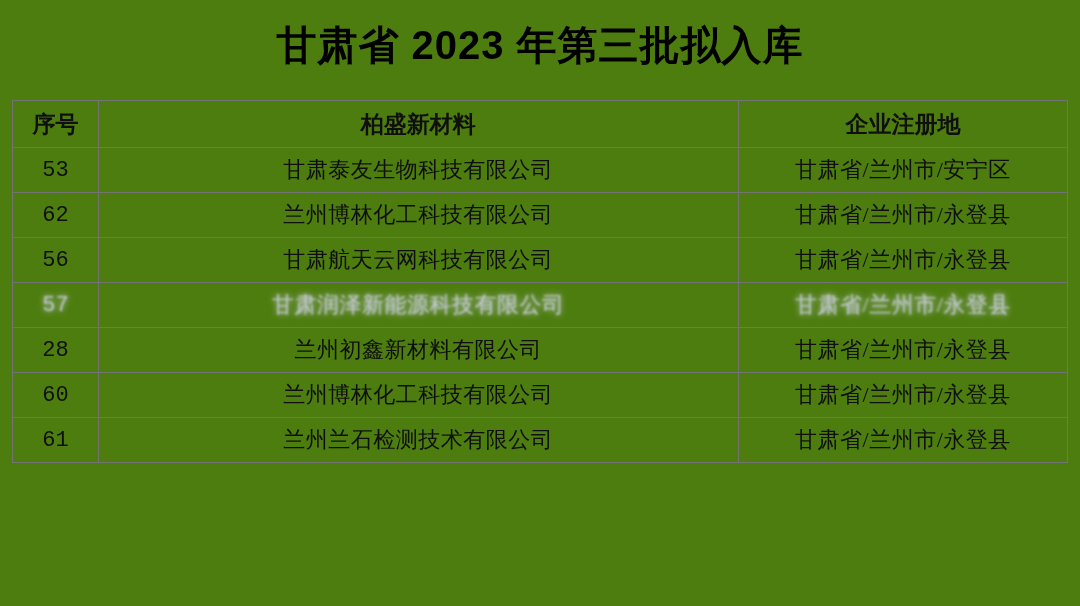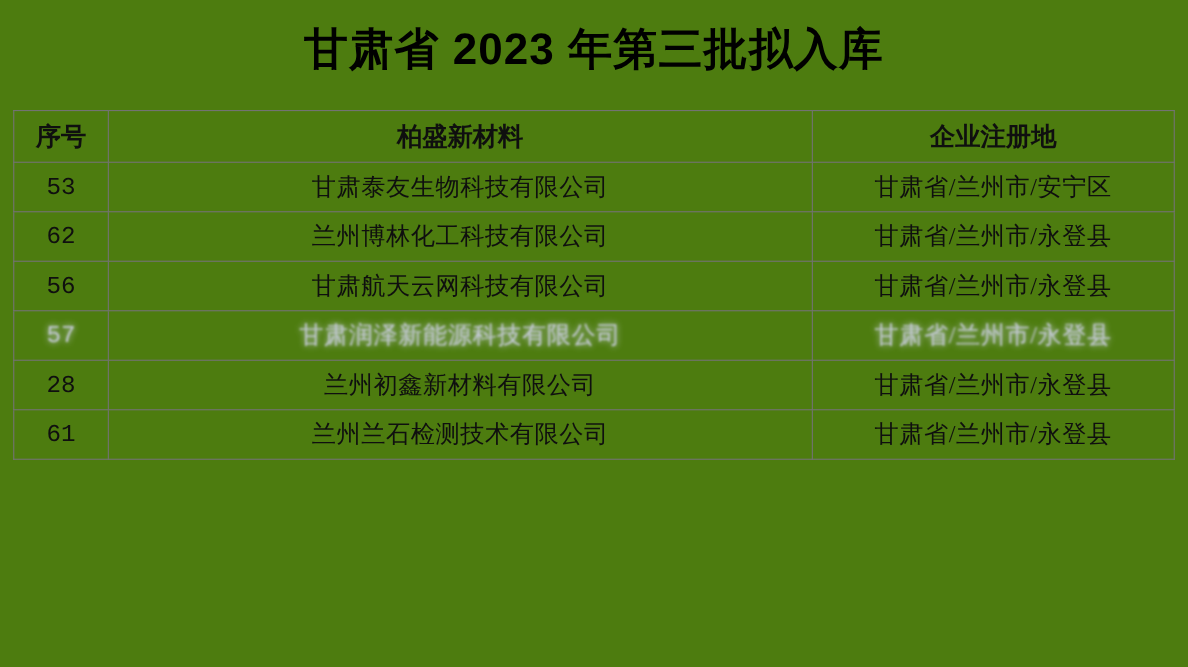--- a/index.html
+++ b/index.html
@@ -124,20 +124,25 @@
           <tr class="obscured">
             <td class="idx">57</td>
             <td class="name">甘肃润泽新能源科技有限公司</td>
             <td class="loc">甘肃省/兰州市/永登县</td>
           </tr>
           <tr>
             <td class="idx">28</td>
             <td class="name">兰州初鑫新材料有限公司</td>
             <td class="loc">甘肃省/兰州市/永登县</td>
           </tr>
+          <tr>
+            <td class="idx">60</td>
+            <td class="name">兰州博林化工科技有限公司</td>
+            <td class="loc">甘肃省/兰州市/永登县</td>
+          </tr>
           <tr class=" ">
             <td class="idx">61</td>
             <td class="name">兰州兰石检测技术有限公司</td>
             <td class="loc">甘肃省/兰州市/永登县</td>
           </tr>
         </tbody>
     </table>
   </div>
 
 </div>

